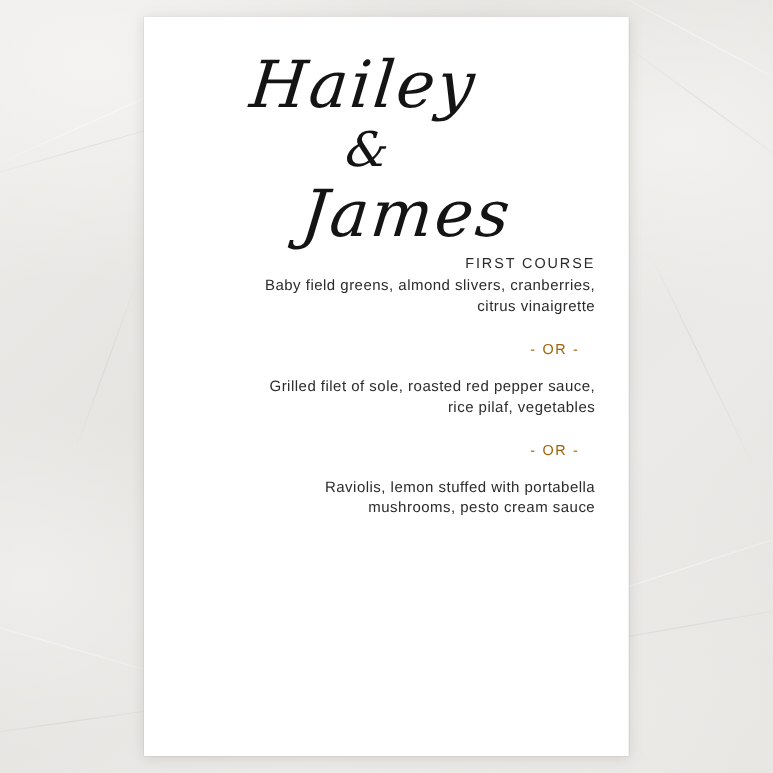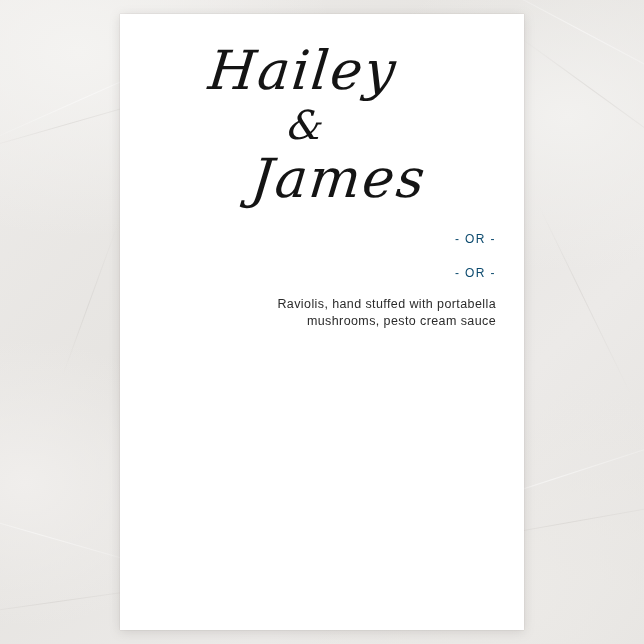--- a/index.html
+++ b/index.html
@@ -123,22 +123,22 @@
   }
   .course-desc {
     font-size: 12.5px;
     line-height: 17px;
     letter-spacing: .4px;
     color: #2b2b2b;
   }
   .or {
     font-size: 12px;
     letter-spacing: 1.4px;
-    color: #0c4a6e;
-    margin: 20px 0 16px 0;
+    color: #a16207;
+    margin: 20px 13px 16px 0;
   }
   .alt-desc {
     font-size: 12.5px;
     line-height: 17px;
     letter-spacing: .4px;
     color: #2b2b2b;
   }
 </style>
 </head>
 <body>
@@ -159,25 +159,30 @@
     <div class="card-inner">
 
       <div class="names">
         <div class="name-line name-1">Hailey</div>
         <div class="name-line amp">&amp;</div>
         <div class="name-line name-2">James</div>
       </div>
 
       <div class="menu">
 
+        <div class="course">
+          <div class="course-name">FIRST COURSE</div>
+          <div class="course-desc">Baby field greens, almond slivers, cranberries, citrus vinaigrette</div>
+        </div>
 
 
         <div class="or">- OR -</div>
+        <div class="alt-desc">Grilled filet of sole, roasted red pepper sauce, rice pilaf, vegetables</div>
 
         <div class="or">- OR -</div>
-        <div class="alt-desc">Raviolis, hand stuffed with portabella mushrooms, pesto cream sauce</div>
+        <div class="alt-desc">Raviolis, lemon stuffed with portabella mushrooms, pesto cream sauce</div>
 
 
       </div>
 
     </div>
   </div>
 </div>
 
 </body></html>

